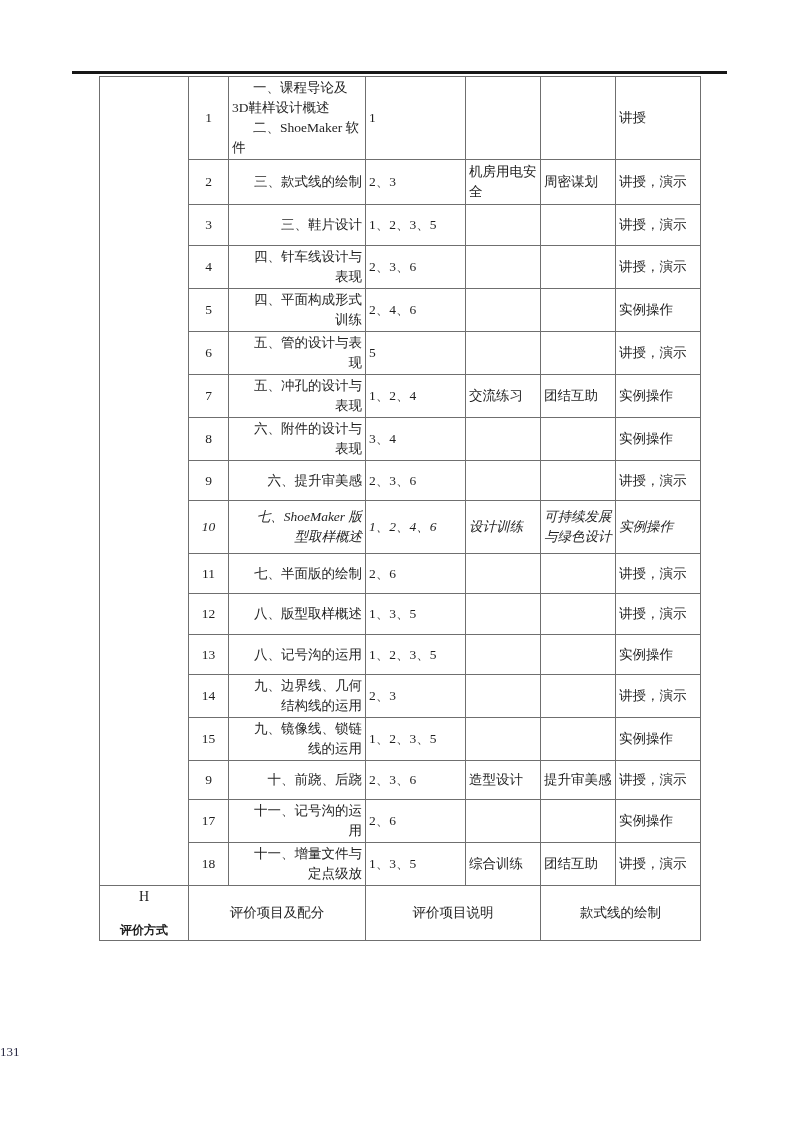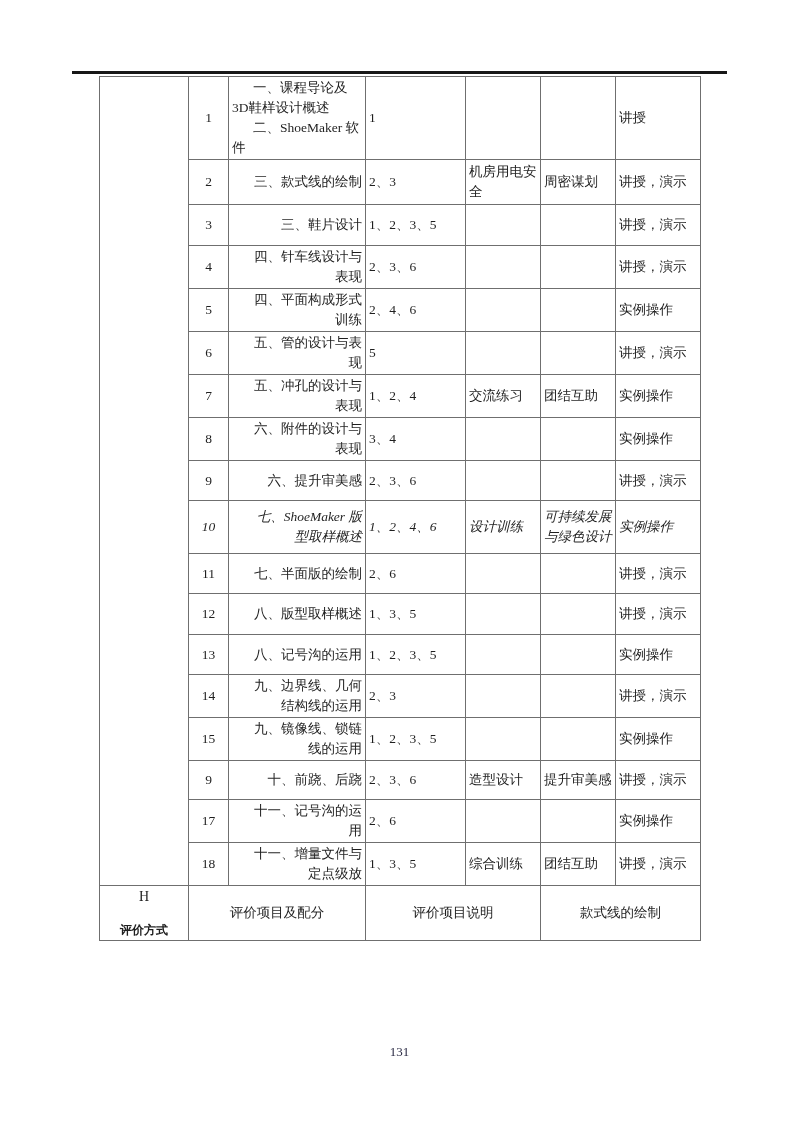--- a/index.html
+++ b/index.html
@@ -36,21 +36,21 @@
   td.content.single { text-indent:21px;text-align:right; }
   td.goals { padding-left:5px; }
   td.case, td.point { padding-left:4px; padding-right:2px; }
   td.method { vertical-align:top; padding-top:3px; padding-left:4px; }
   tr.footer-row td { vertical-align:middle; text-align:center; }
   td.footer-left { text-align:center; padding:2px 2px 3px 2px; }
   td.footer-left .code { line-height:18px; margin-bottom:15px; font-size:14px; }
   td.footer-left .label { line-height:18px; font-weight:bold; font-size:12px; }
   .page-number {
     position:absolute; left:0; top:1044px; width:100%;
-    text-align:center; font-size:13px; color:#2a2a44;
+    text-align:left; font-size:13px; color:#2a2a44;
   }
 </style>
 </head>
 <body>
 
 <div class="page">
 
   <div class="top-rule"></div>
 
   <table class="syllabus">

